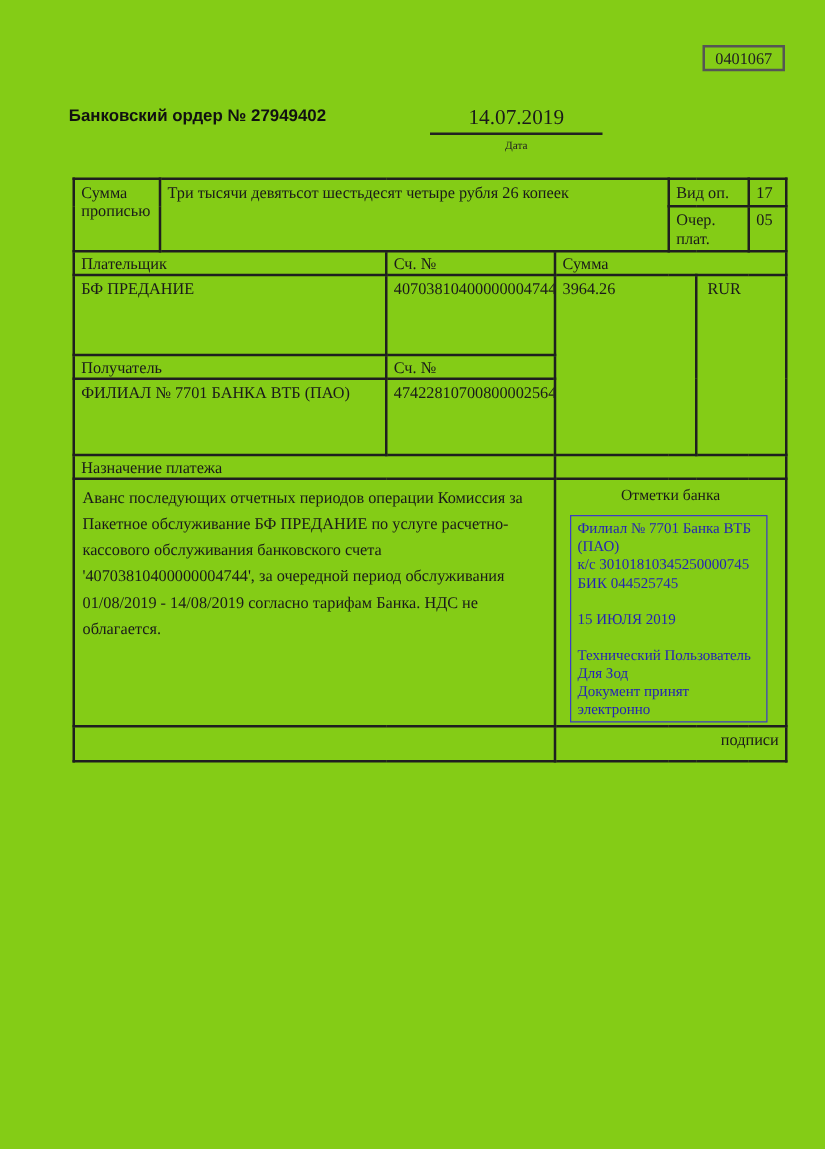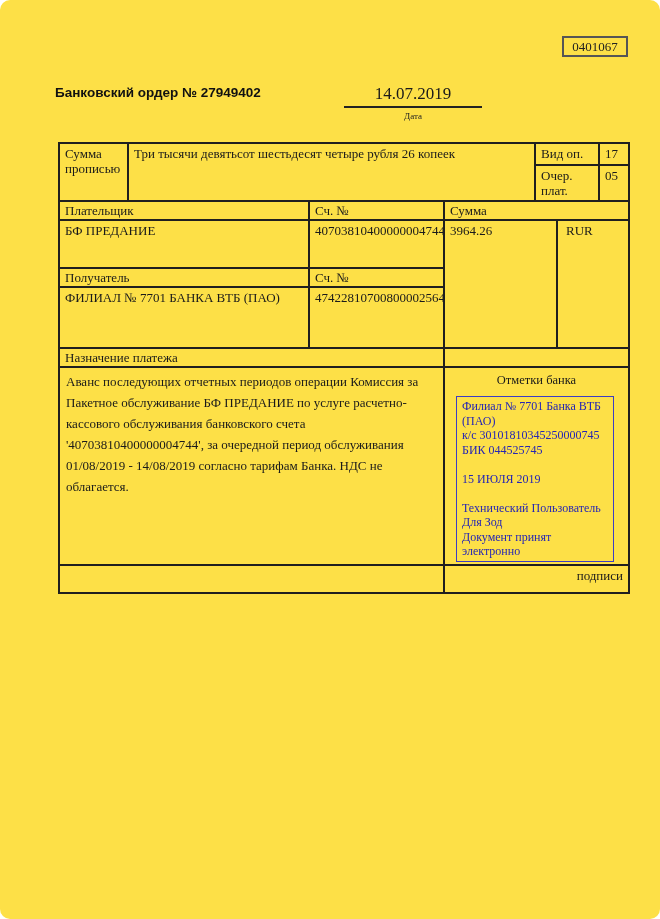--- a/index.html
+++ b/index.html
@@ -1,25 +1,24 @@
 <!DOCTYPE html>
 <html><head>
 <meta charset="utf-8">
 <style>
   * { margin: 0; padding: 0; box-sizing: border-box; }
   html, body { background: #ffffff; }
   .page {
     position: relative;
     width: 660px;
     height: 919px;
-    background: #fde047;
+    background: #84cc16;
     font-family: "Liberation Serif", serif;
     color: #1a1a1a;
     overflow: hidden;
-    border-radius: 10px;
   }
   .code-box {
     position: absolute;
     left: 562px; top: 36px;
     width: 66px; height: 21px;
     border: 2px solid #555;
     font-size: 13px;
     text-align: center;
     line-height: 17px;
     color: #222;
@@ -135,21 +134,21 @@
       <td colspan="2" class="small-lbl">Очер. плат.</td>
       <td class="val-center">05</td>
     </tr>
 
     <tr style="height:16px">
       <td colspan="2" class="hdr">Плательщик</td>
       <td class="hdr">Сч. №</td>
       <td colspan="4" class="hdr">Сумма</td>
     </tr>
 
-    <tr style="height:48px">
+    <tr style="height:64px">
       <td colspan="2">БФ ПРЕДАНИЕ</td>
       <td>40703810400000004744</td>
       <td colspan="2" rowspan="3">3964.26</td>
       <td colspan="2" rowspan="3" style="padding-left:8px">RUR</td>
     </tr>
 
     <tr style="height:16px">
       <td colspan="2" class="hdr">Получатель</td>
       <td class="hdr">Сч. №</td>
     </tr>

